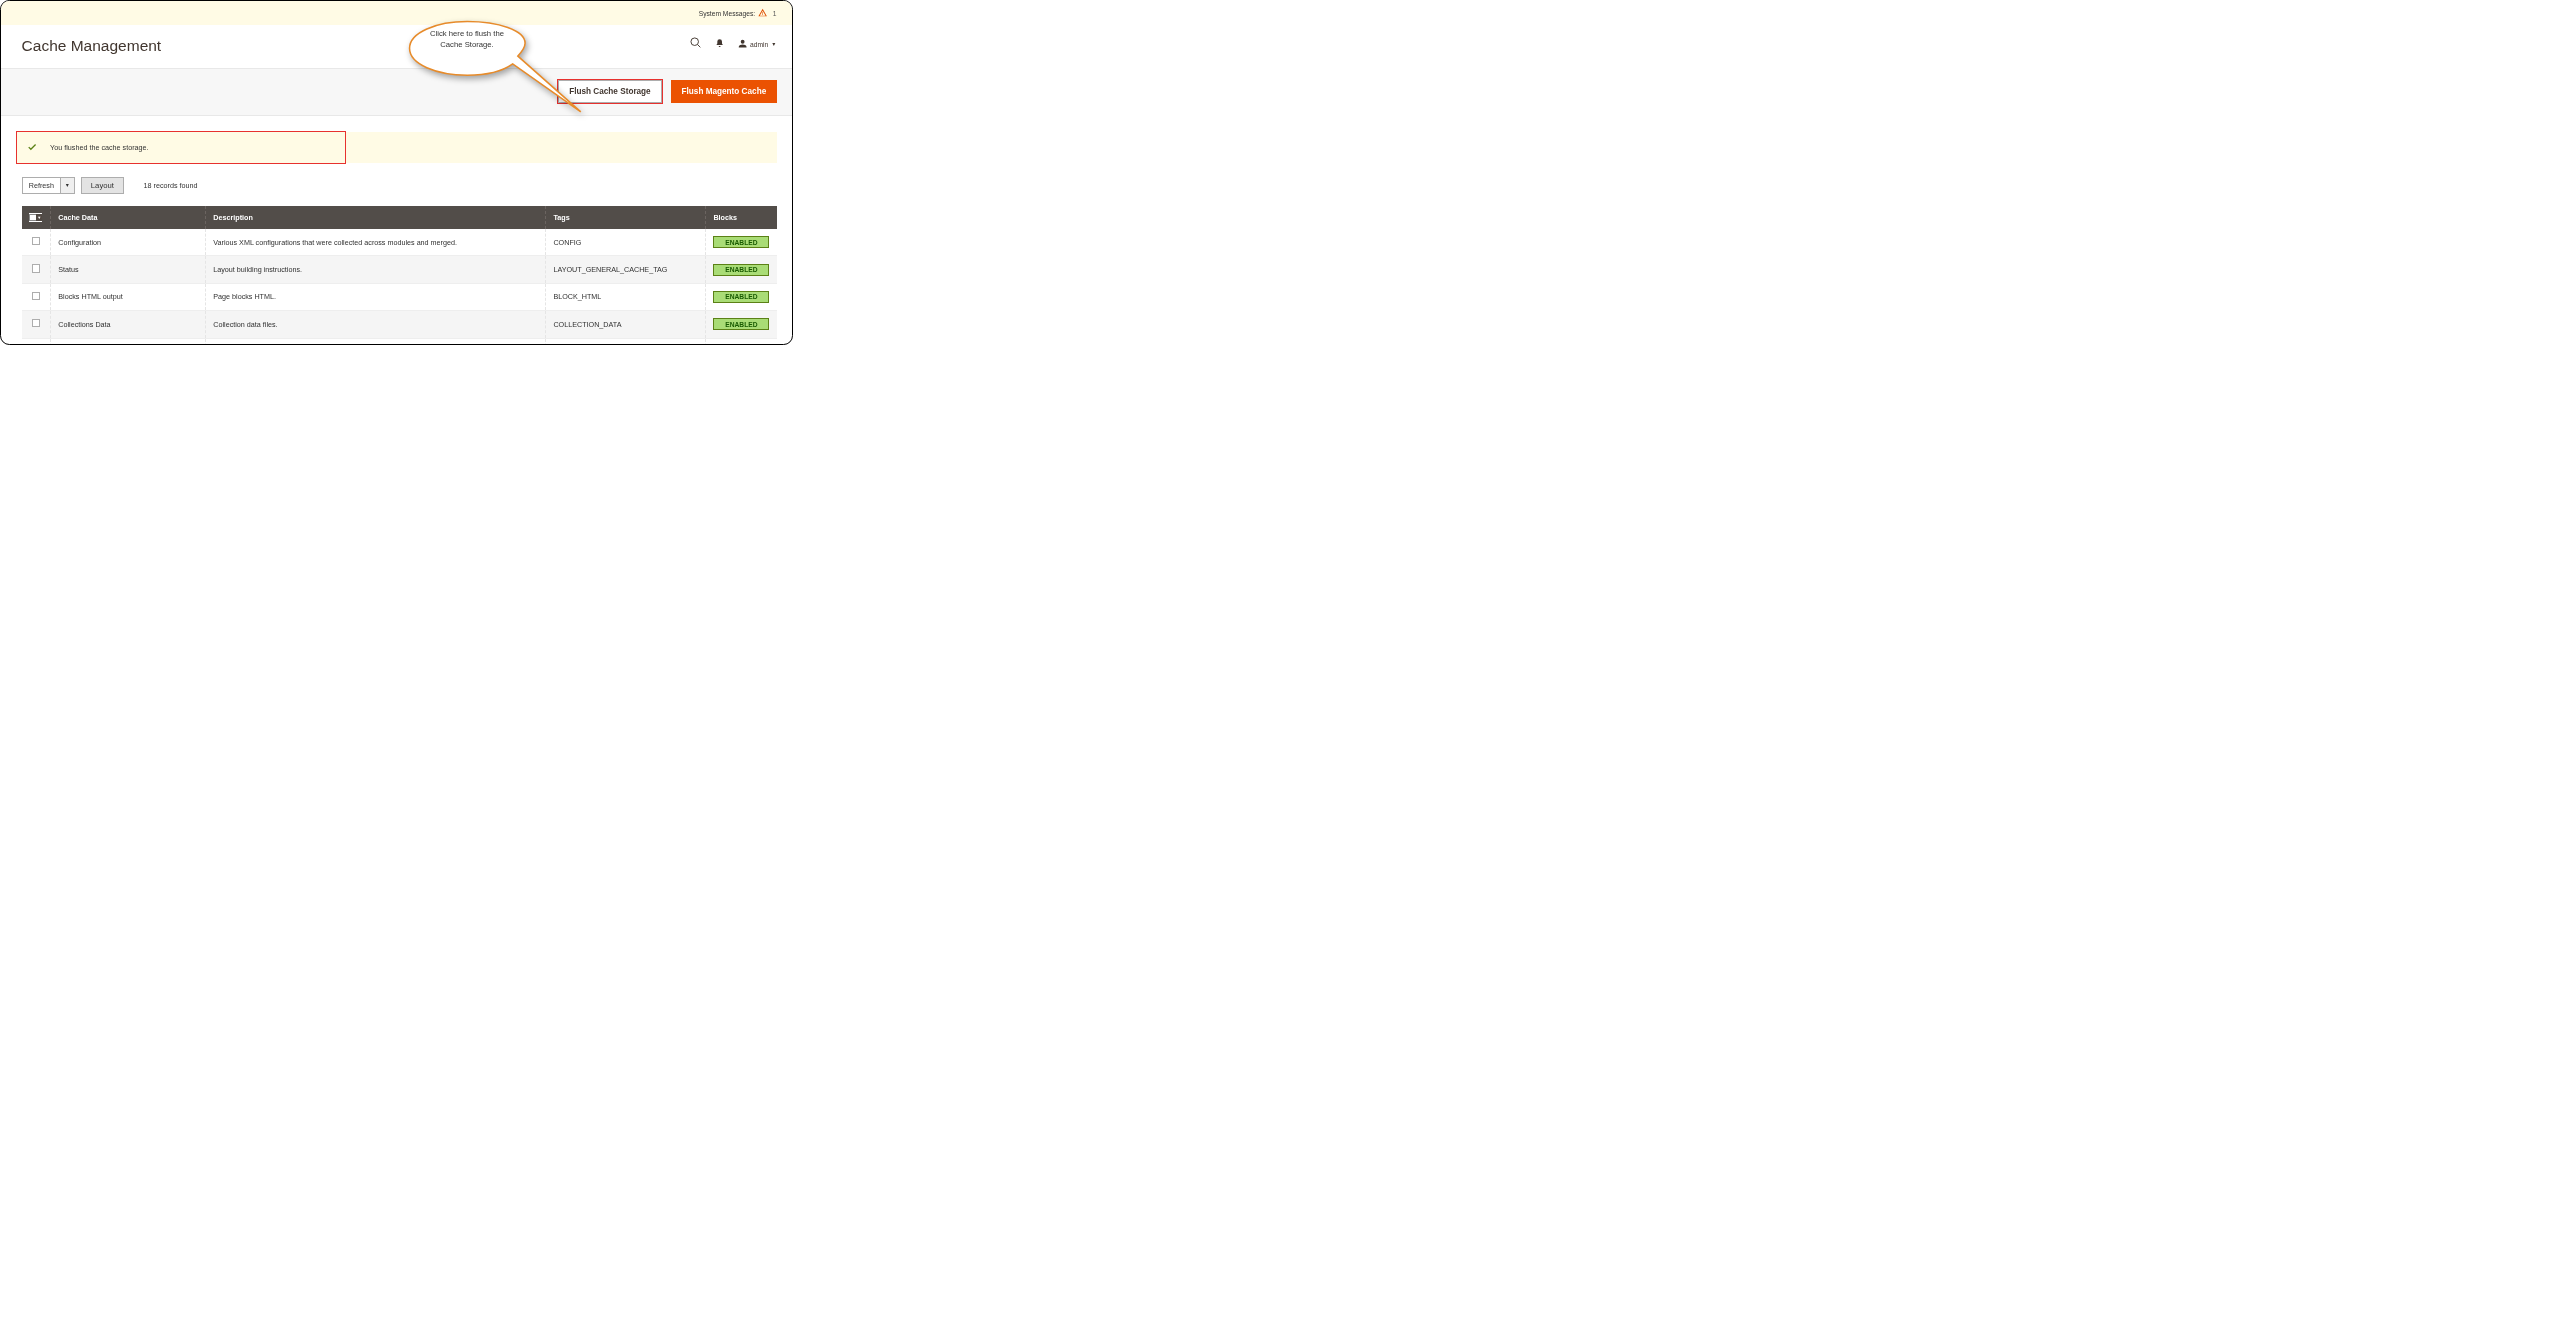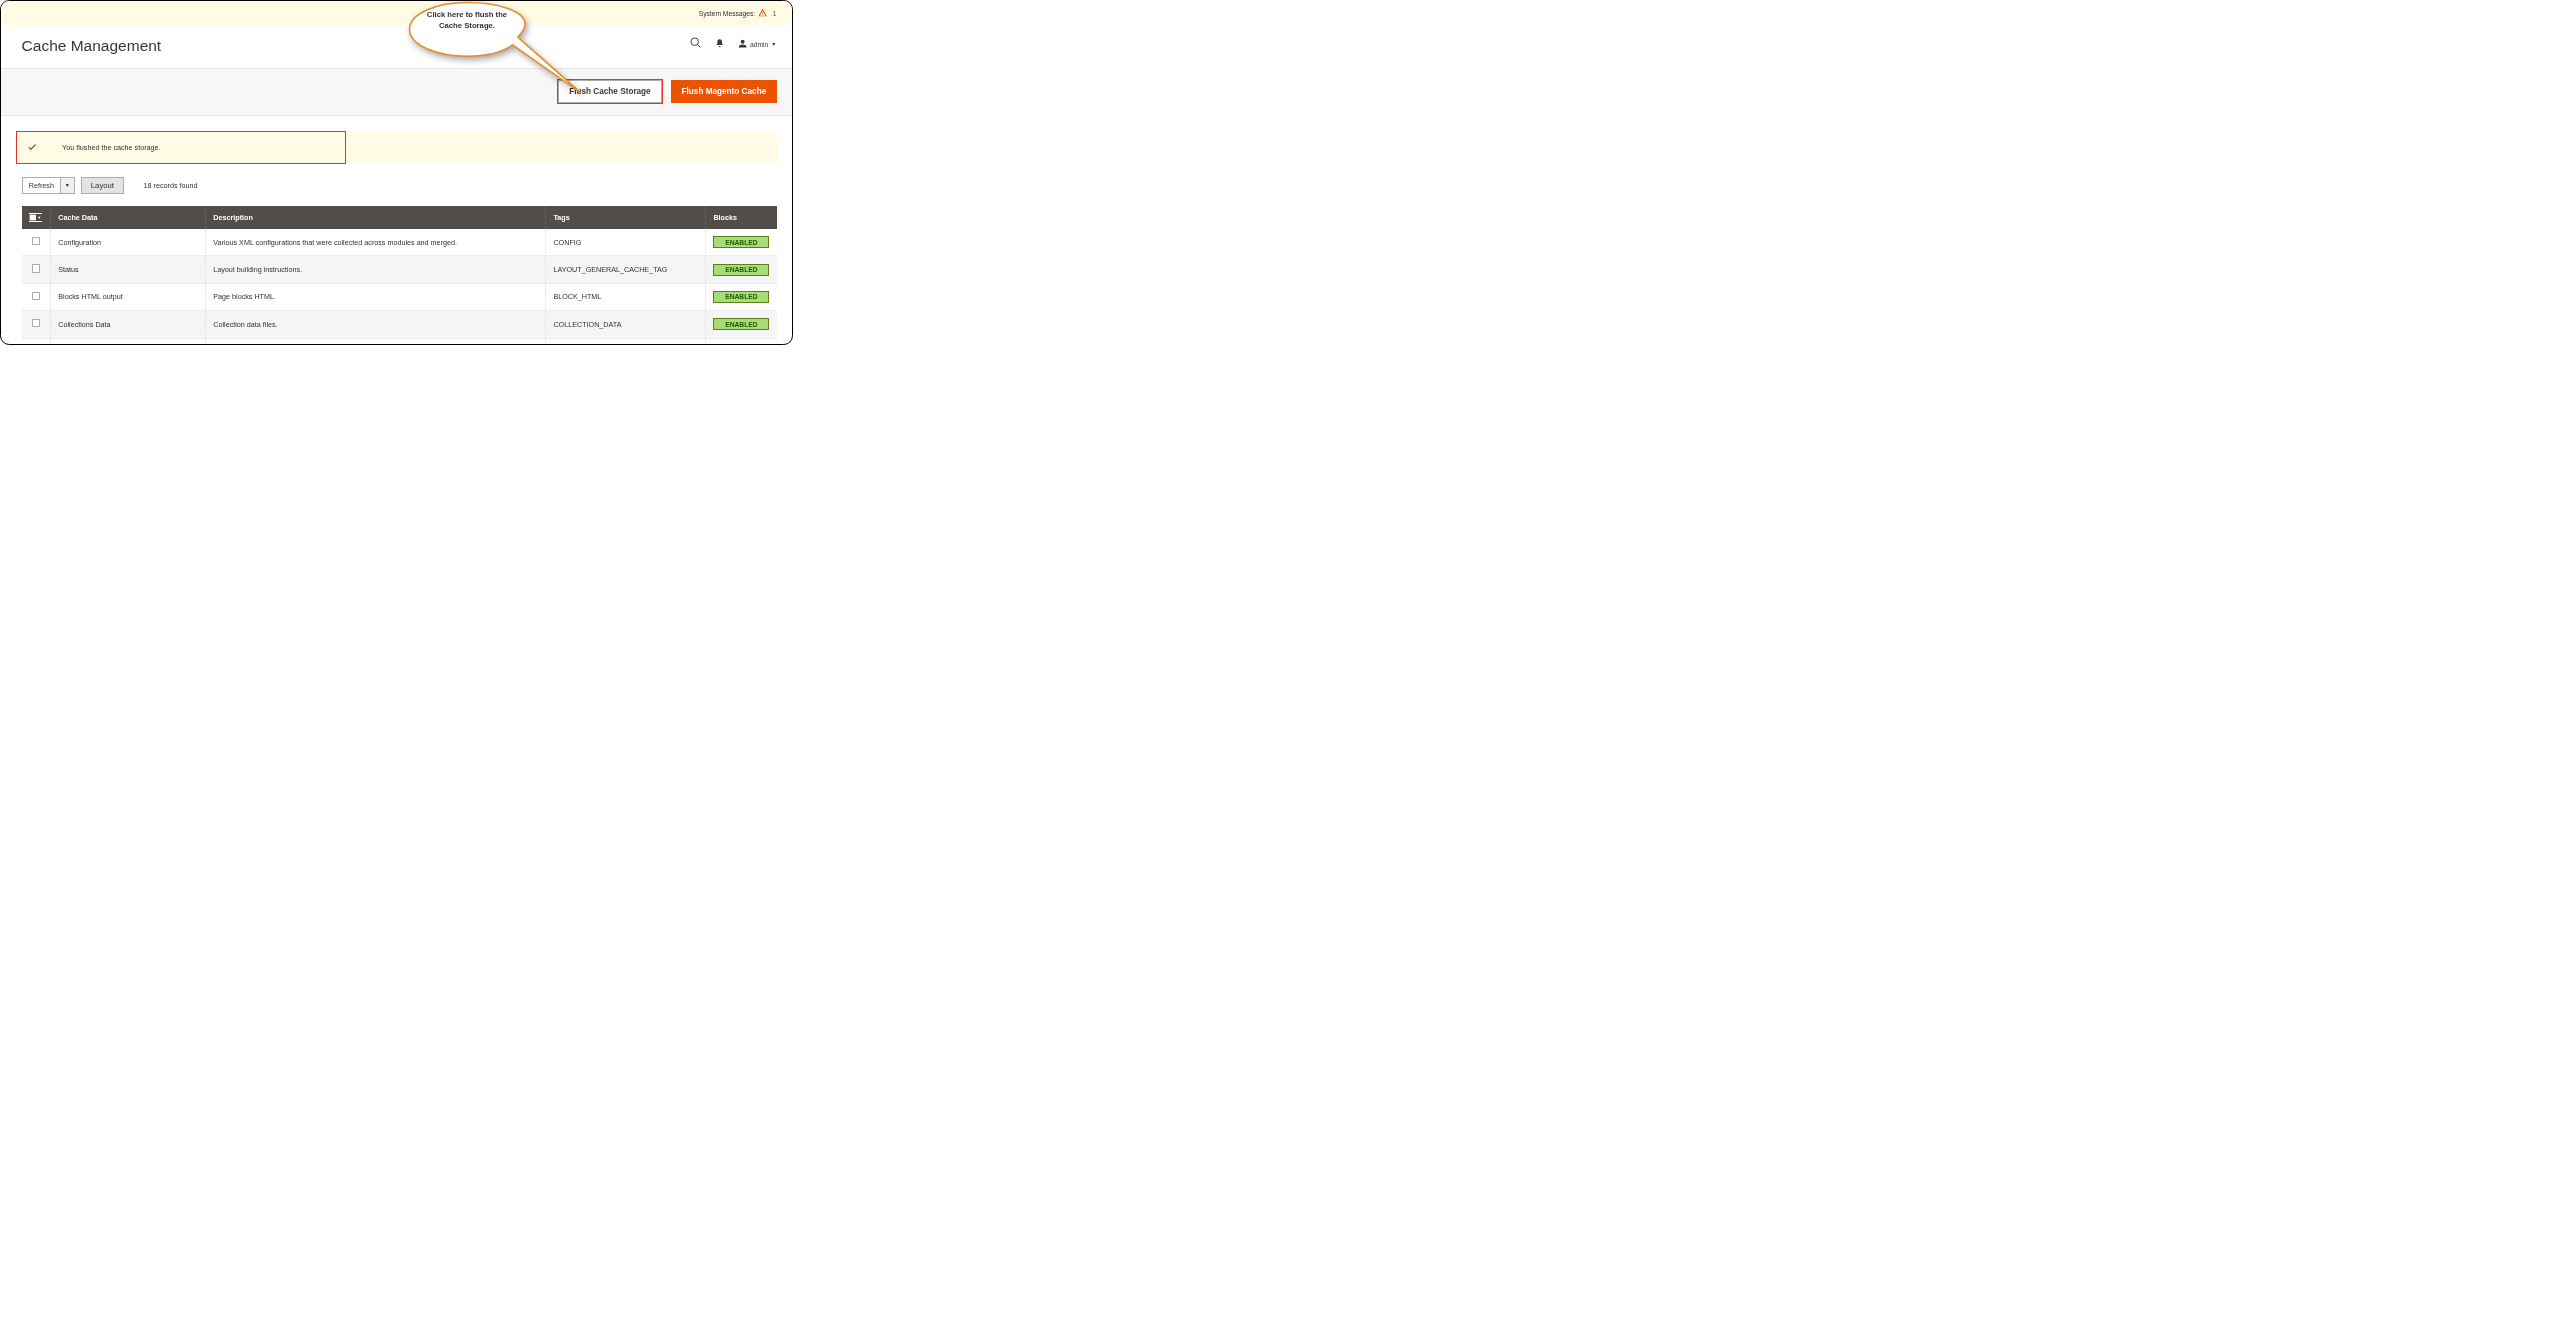--- a/index.html
+++ b/index.html
@@ -84,21 +84,21 @@
     color: #fff;
   }
 
   
   .message-success {
     margin: 16.5px 15.5px 0 15.5px;
     background: #fffbe5;
     padding: 9.3px 10.3px;
     display: flex;
     align-items: center;
-    gap: 25px;
+    gap: 13px;
     position: relative;
   }
   .message-success .hl-box {
     position:absolute; left:-1px; top:-1px; width:330px; height:calc(100% + 2.1px);
     border:1.5px solid #e7312e; pointer-events:none;
   }
   .check { color: #5b8116; font-size:9.3px; font-weight:bold; }
 
   
   .grid-toolbar {
@@ -165,26 +165,25 @@
   }
   .col-type{width:155px;}
   .col-desc{}
   .col-tags{width:160px;}
   .col-status{width:67px; text-align:left;}
 
   
   .callout {
     position:absolute;
     left: 407px;
-    top: 0;
+    top: 19px;
     width: 118px;
     height: 57px;
     z-index: 50;
     pointer-events: none;
-    font-weight: bold;
   }
   .callout svg { filter: drop-shadow(2.1px 3.1px 3.1px rgba(0,0,0,.35)); }
   .callout-text {
     position:absolute; left:0; top:9.3px; width:118px;
     text-align:center; font-size:7.7px; color:#333; line-height:1.35;
     padding: 0 13.4px;
   }
 
   
   .svg-i { display:inline-block; vertical-align:middle; }

